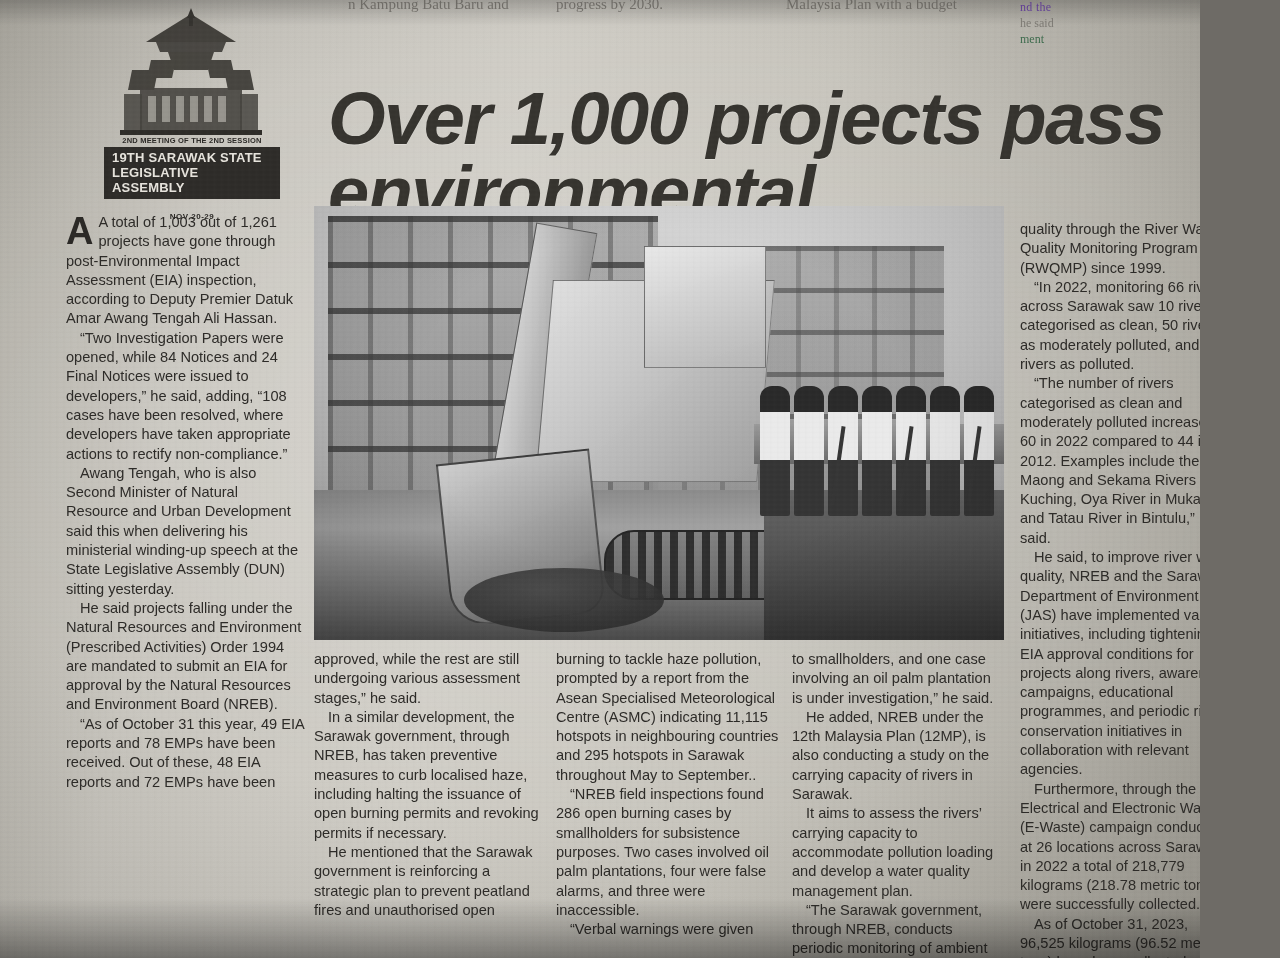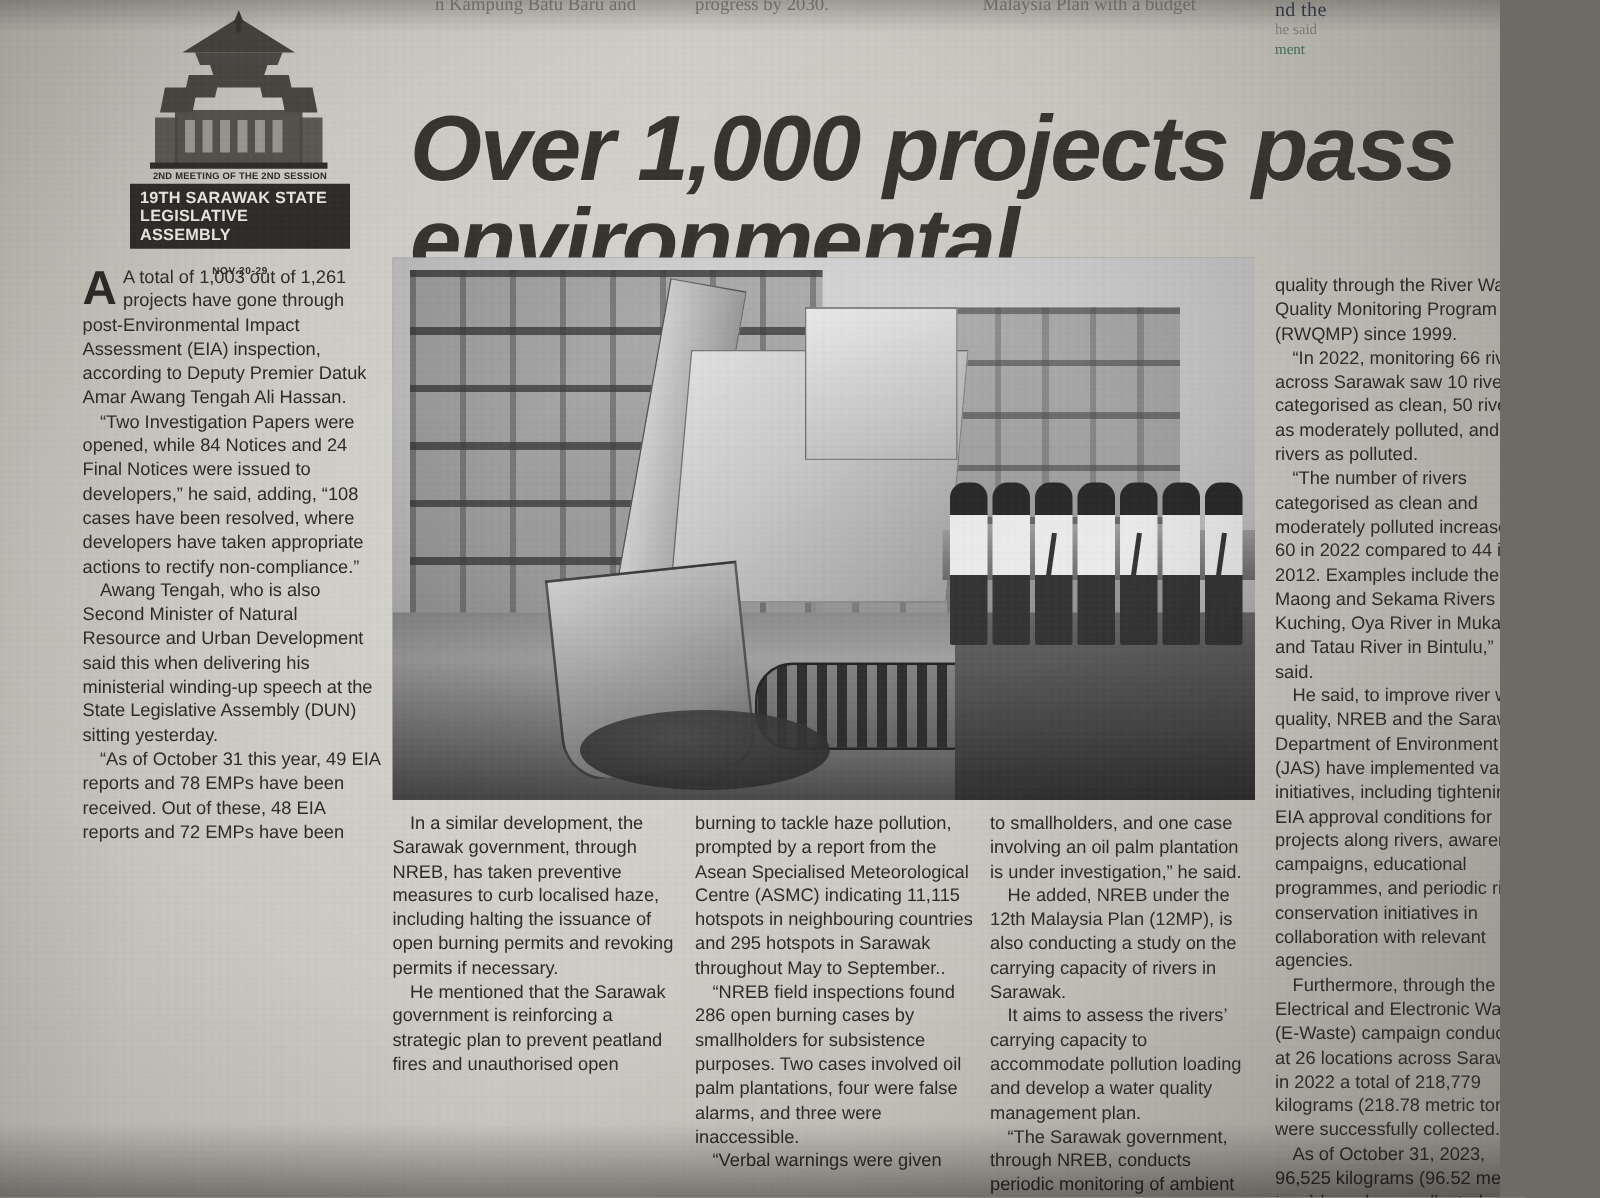--- a/index.html
+++ b/index.html
@@ -52,21 +52,21 @@
     top: -4px;
     font-family: "Liberation Serif", serif;
     font-size: 15px;
     color: #5d5a55;
     opacity: .75;
     white-space: nowrap;
   }
   .bleed.b1 { left: 348px; }
   .bleed.b2 { left: 556px; }
   .bleed.b3 { left: 786px; }
-  .bleed.b4 { left: 1020px; top: 0px; font-size: 16px; color: #0f172a; letter-spacing: .3px; }
+  .bleed.b4 { left: 1020px; top: 0px; font-size: 12px; color: #4c1d95; letter-spacing: .3px; }
   .bleed.b5 { left: 1020px; top: 16px; font-size: 12px; color: #6b6862; }
   .bleed.b6 { left: 1020px; top: 32px; font-size: 12px; color: #14532d; }
 
   
   .logo {
     position: absolute;
     left: 96px;
     top: 8px;
     width: 190px;
     height: 190px;
@@ -365,24 +365,26 @@
       <div class="shovel" style="right:158px;"></div>
     </div>
     <div class="overlay-text"></div>
     <div class="vign"></div>
   </div>
 
   <div class="col col1">
     <p class="noindent"><span class="dropcap">A</span><span>A total of 1,003 out of 1,261 projects have gone through post-Environmental Impact Assessment (EIA) inspection, according to Deputy Premier Datuk Amar Awang Tengah Ali Hassan.</span></p>
     <p>“Two Investigation Papers were opened, while 84 Notices and 24 Final Notices were issued to developers,” he said, adding, “108 cases have been resolved, where developers have taken appropriate actions to rectify non-compliance.”</p>
     <p>Awang Tengah, who is also Second Minister of Natural Resource and Urban Development said this when delivering his ministerial winding-up speech at the State Legislative Assembly (DUN) sitting yesterday.</p>
+    <p>He said projects falling under the Natural Resources and Environment (Prescribed Activities) Order 1994 are mandated to submit an EIA for approval by the Natural Resources and Environment Board (NREB).</p>
     <p>“As of October 31 this year, 49 EIA reports and 78 EMPs have been received. Out of these, 48 EIA reports and 72 EMPs have been</p>
   </div>
 
   <div class="col col2">
+    <p class="noindent">approved, while the rest are still undergoing various assessment stages,” he said.</p>
     <p>In a similar development, the Sarawak government, through NREB, has taken preventive measures to curb localised haze, including halting the issuance of open burning permits and revoking permits if necessary.</p>
     <p>He mentioned that the Sarawak government is reinforcing a strategic plan to prevent peatland fires and unauthorised open</p>
   </div>
 
   <div class="col col3">
     <p class="noindent">burning to tackle haze pollution, prompted by a report from the Asean Specialised Meteorological Centre (ASMC) indicating 11,115 hotspots in neighbouring countries and 295 hotspots in Sarawak throughout May to September..</p>
     <p>“NREB field inspections found 286 open burning cases by smallholders for subsistence purposes. Two cases involved oil palm plantations, four were false alarms, and three were inaccessible.</p>
     <p>“Verbal warnings were given</p>
   </div>
 

